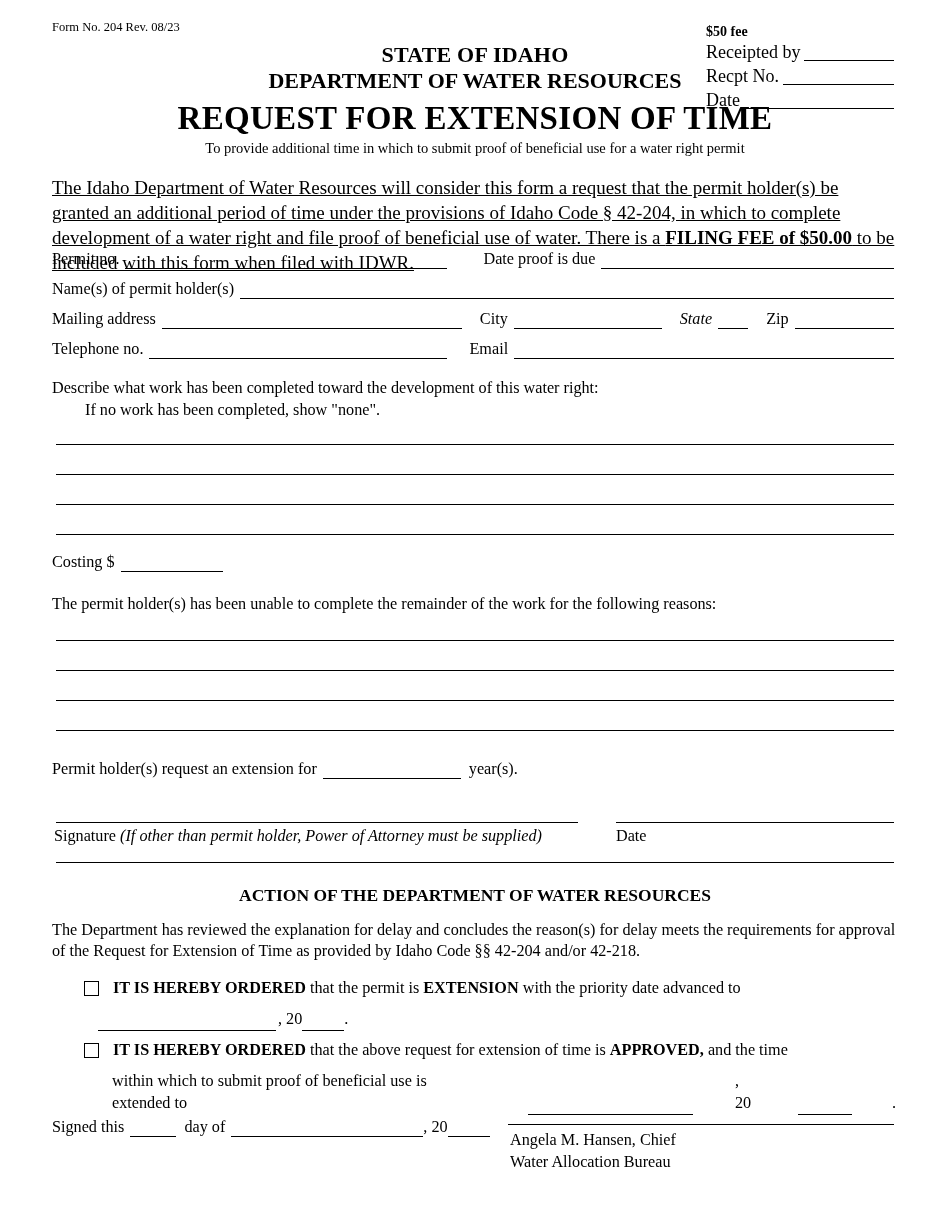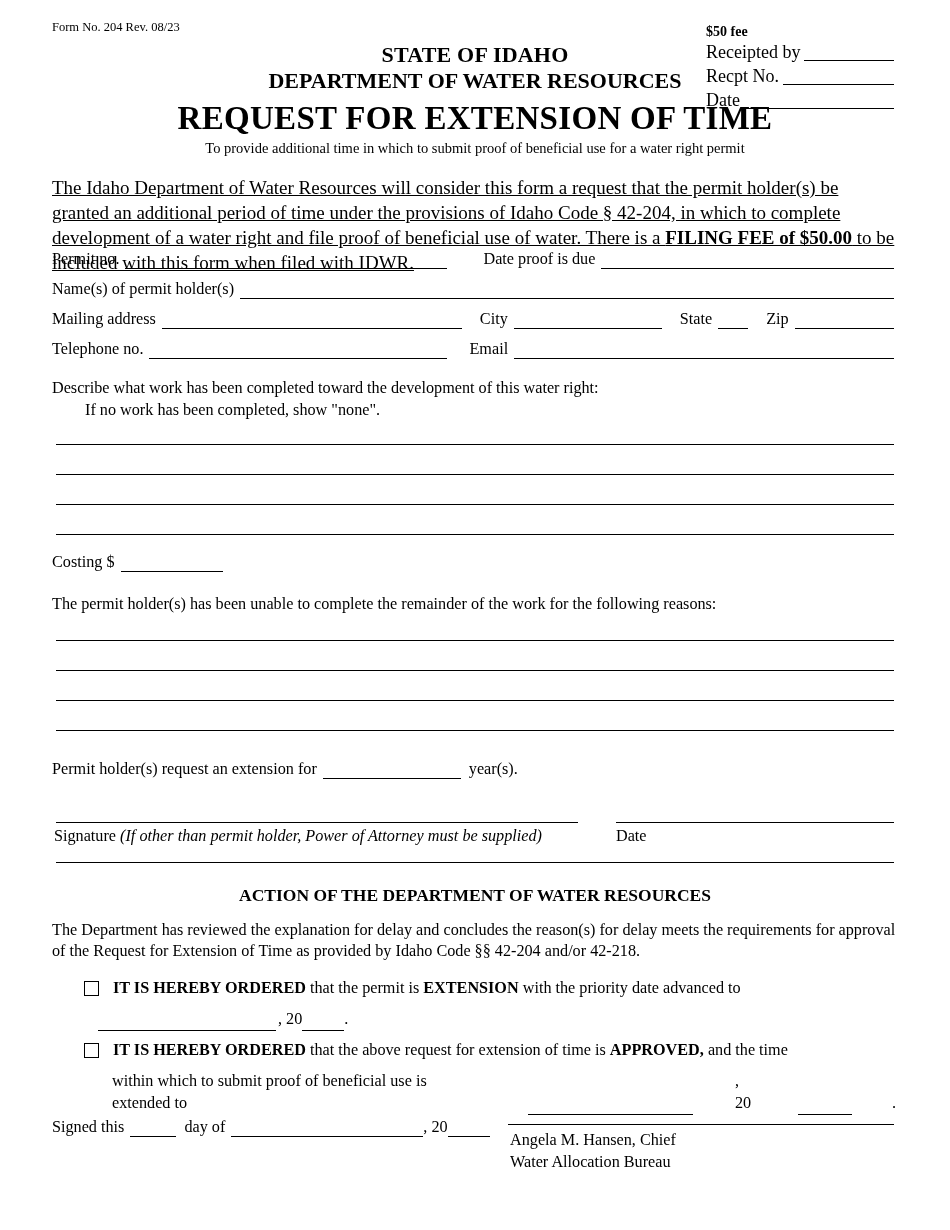--- a/index.html
+++ b/index.html
@@ -208,21 +208,21 @@
   <div class="row" style="left:52px; top:280px; width:842px;">
     <span class="lbl">Name(s) of permit holder(s)</span>
     <span class="uline fill"></span>
   </div>
 
   <div class="row" style="left:52px; top:310px; width:842px;">
     <span class="lbl">Mailing address</span>
     <span class="uline" style="width:300px;"></span>
     <span class="lbl" style="padding-left:18px;">City</span>
     <span class="uline" style="width:148px;"></span>
-    <span class="lbl" style="padding-left:18px;">State</span>
+    <span class="lbl" style="padding-left:18px;font-style:italic;">State</span>
     <span class="uline" style="width:30px;"></span>
     <span class="lbl" style="padding-left:18px;">Zip</span>
     <span class="uline fill"></span>
   </div>
 
   <div class="row" style="left:52px; top:340px; width:842px;">
     <span class="lbl">Telephone no.</span>
     <span class="uline" style="width:298px;"></span>
     <span class="lbl" style="padding-left:22px;">Email</span>
     <span class="uline fill"></span>

